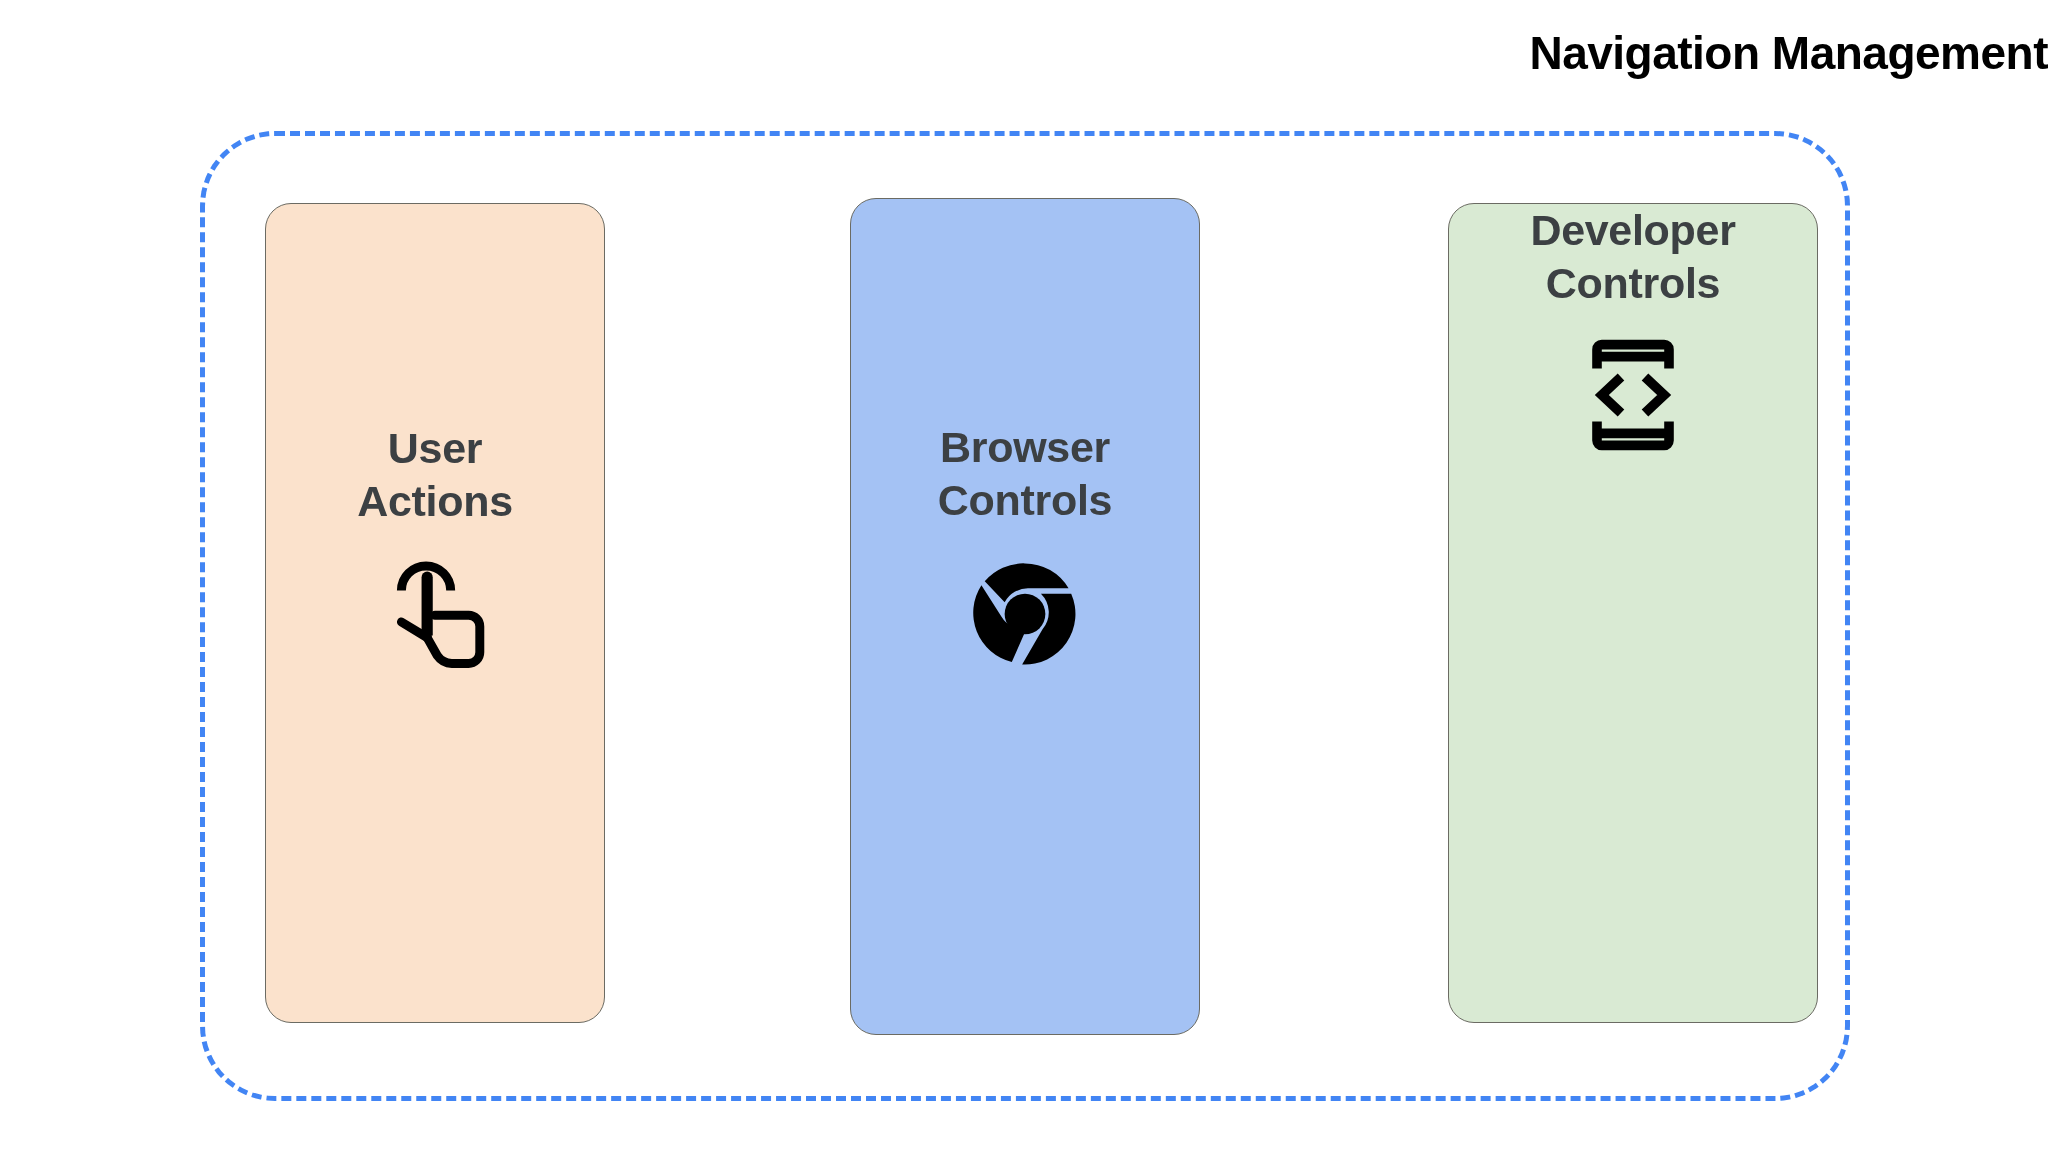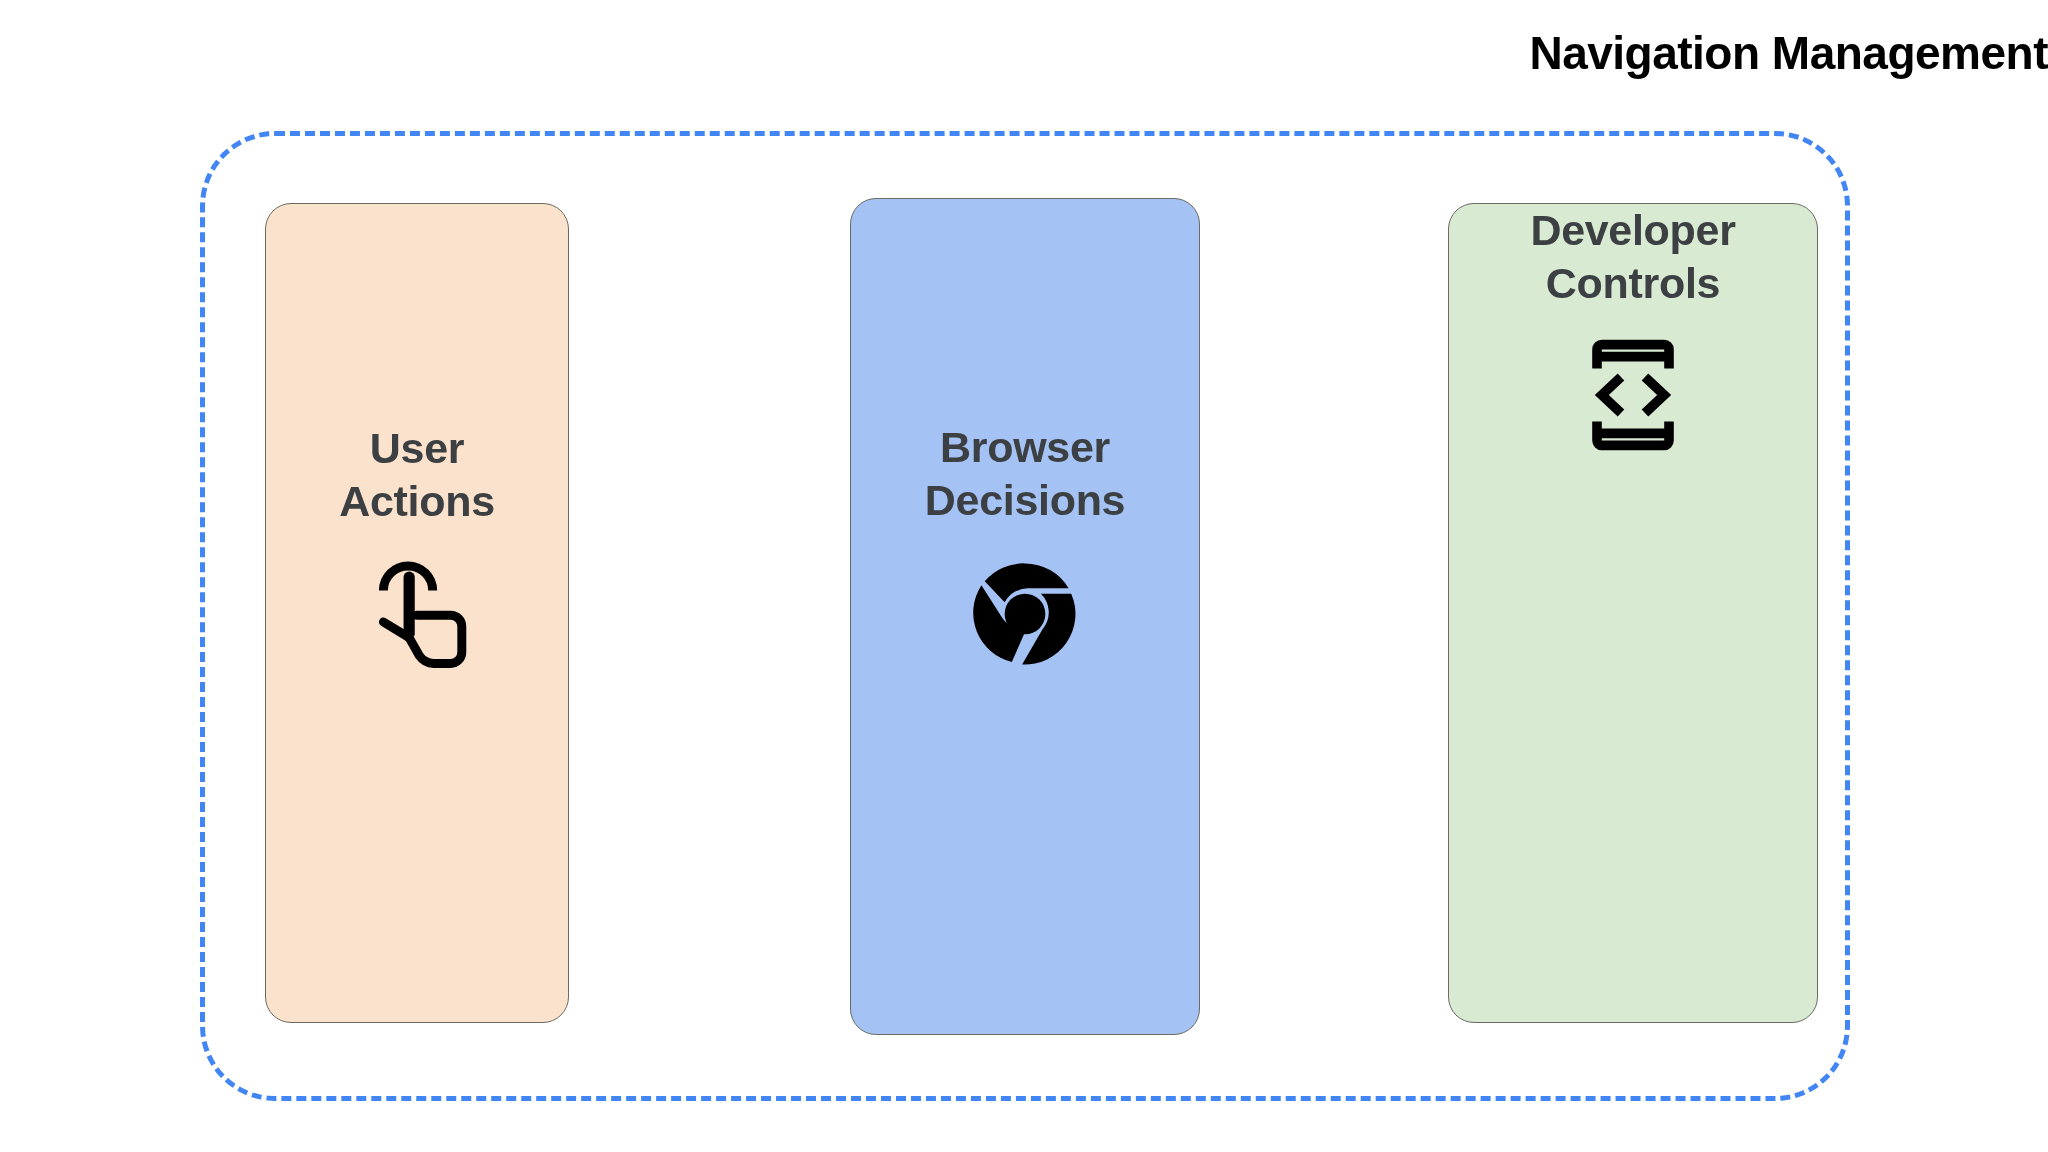--- a/index.html
+++ b/index.html
@@ -88,21 +88,21 @@
     justify-content: center;
     width: 112px;
     height: 112px;
   }
   .card-icon svg { display: block; }
 
   
   #card-user-actions {
     left: 265px;
     top: 203px;
-    width: 304px;
+    width: 340px;
     height: 820px;
     background: #FBE2CC;
   }
   #card-user-actions .card-label { margin-top: 218px; }
   #card-user-actions .card-icon  { margin-top: 28px; }
 
   
   #card-browser-decisions {
     left: 850px;
     top: 198px;
@@ -164,21 +164,21 @@
                      L88 62
                      a10 10 0 0 0 -10 -10
                      L48 52"></path>
           </g>
         </svg>
       </div>
     </div>
 
     <div class="card" id="card-browser-decisions">
       <div class="card-label">Browser
-Decisions</div>
+Controls</div>
       <div class="card-icon">
         <svg width="110" height="110" viewBox="0 0 100 100" aria-hidden="true">
           <g fill="#000000">
 
             <path d="M50 4
                      a46 46 0 0 1 39.6 22.6
                      L53.5 26.6
                      a24 24 0 0 0 -22.0 12.8
                      L13.4 20.2
                      A46 46 0 0 1 50 4 Z"></path>

